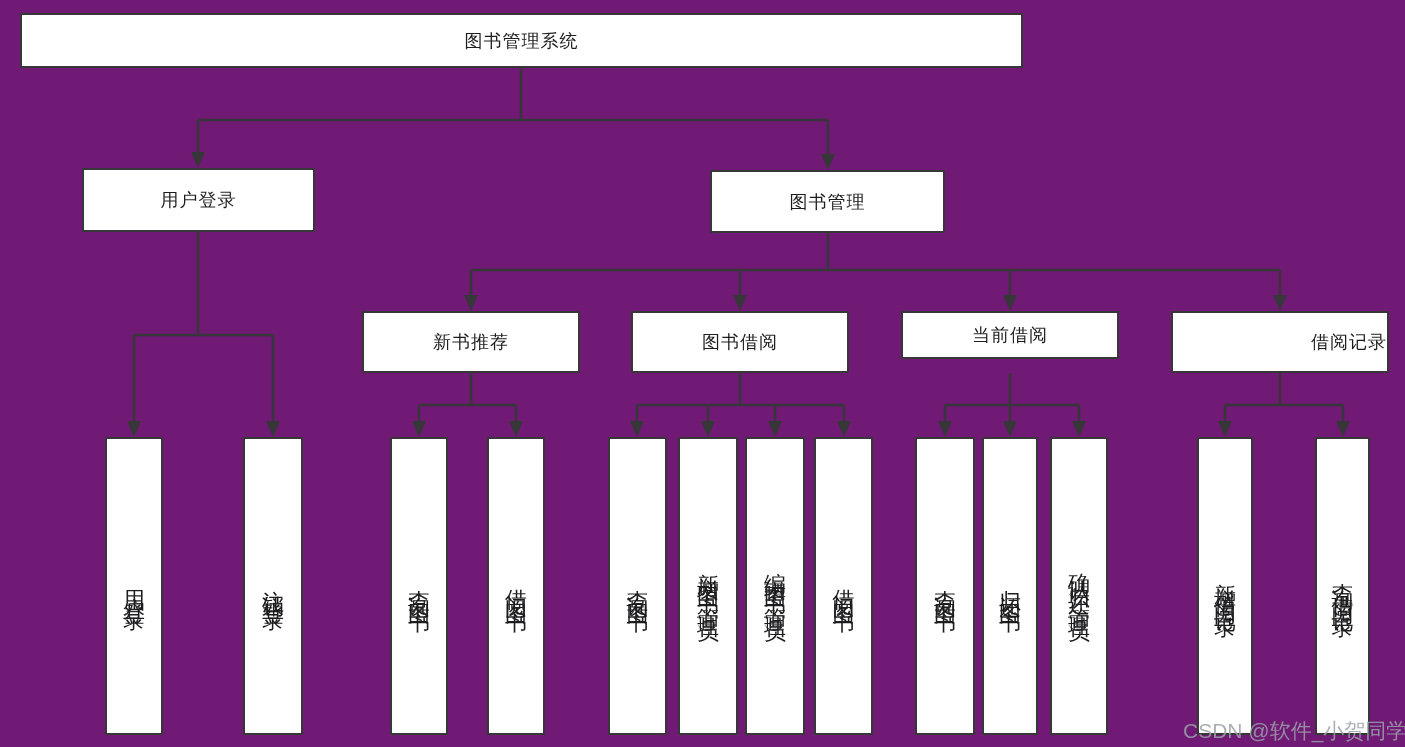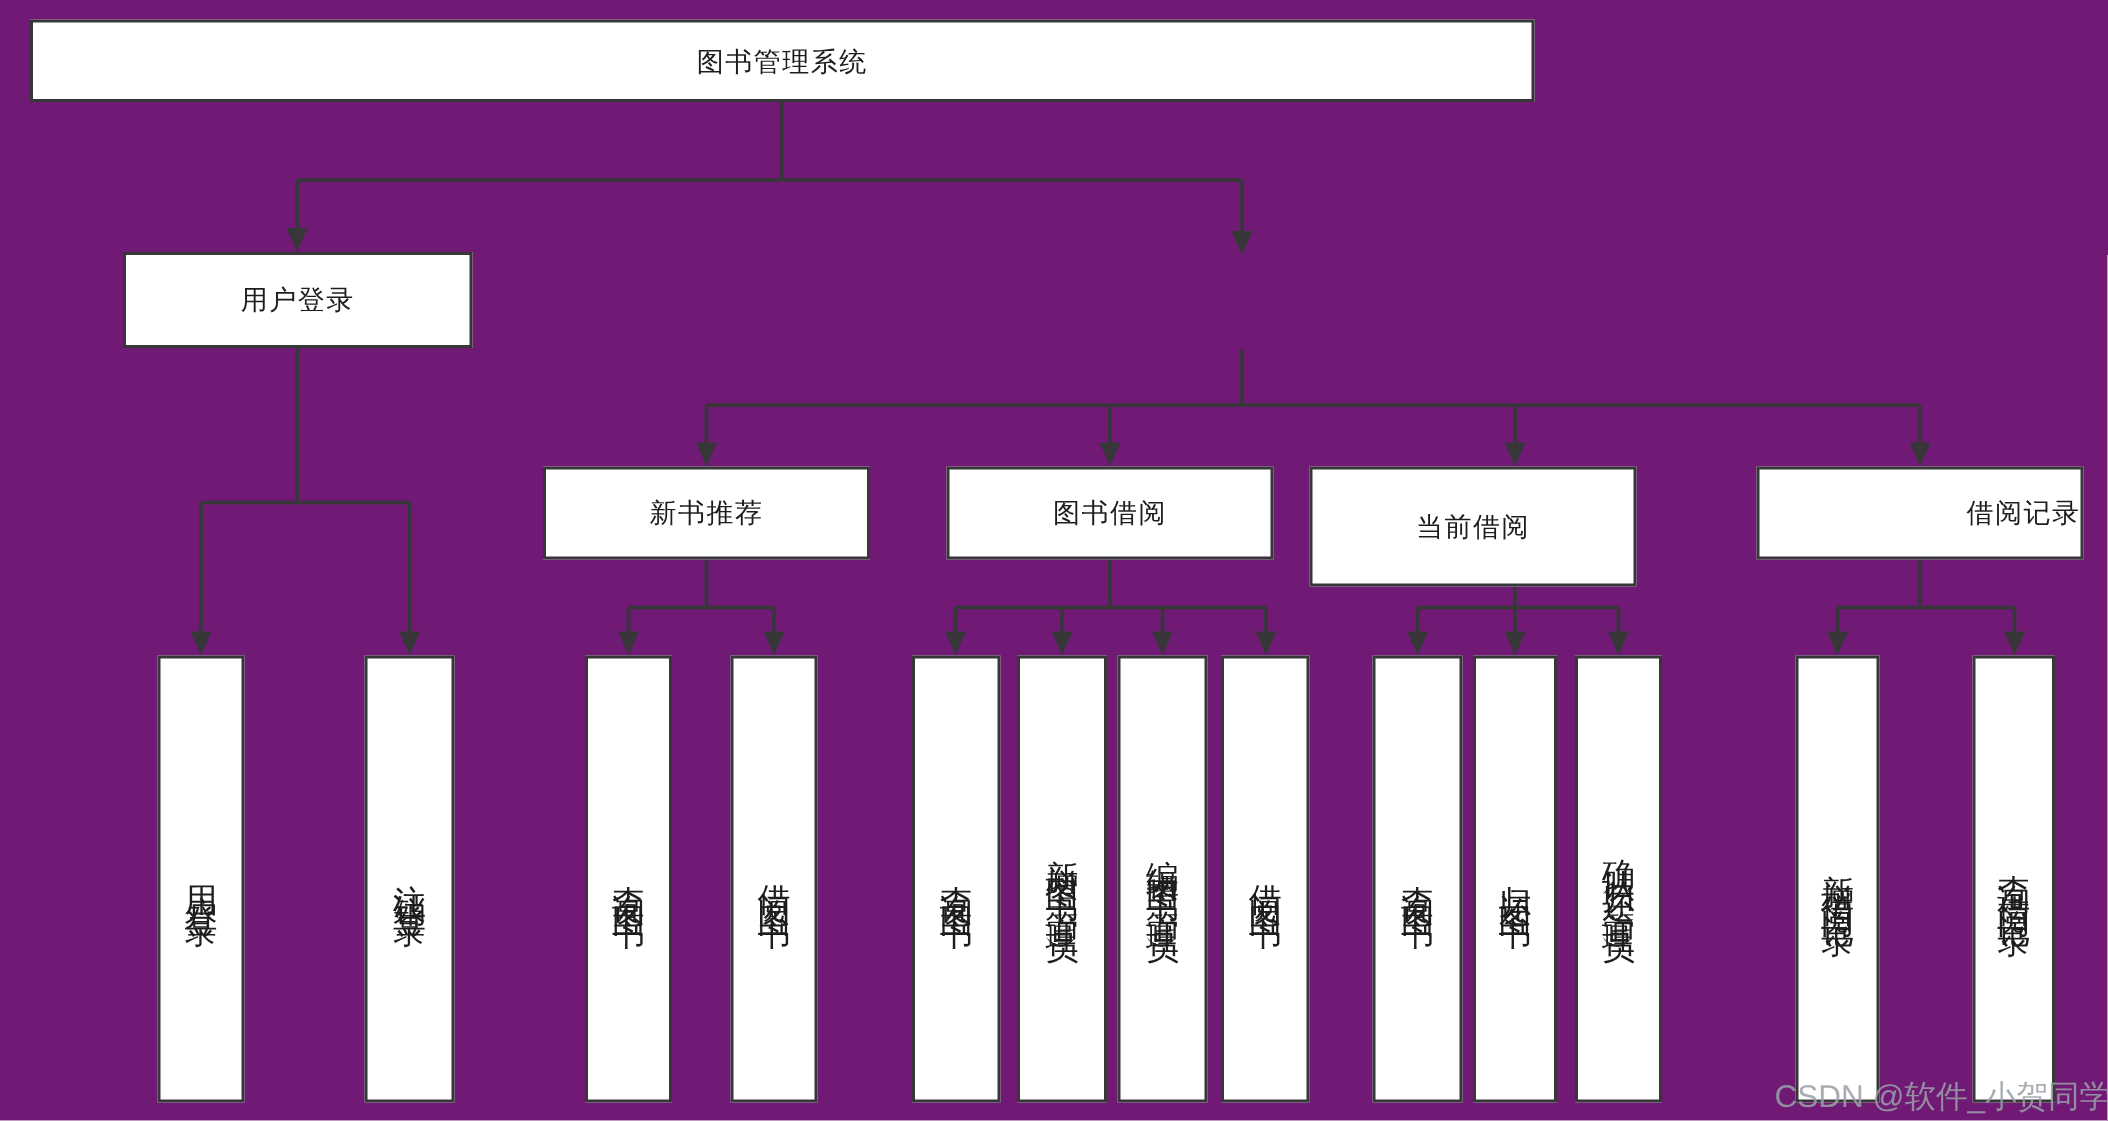--- a/index.html
+++ b/index.html
@@ -120,28 +120,31 @@
     </g>
   </svg>
 
   <div class="hbox" style="left:20px; top:13px; width:1003px; height:55px;">
     <span>图书管理系统</span>
   </div>
 
   <div class="hbox" style="left:82px; top:168px; width:233px; height:64px;">
     <span>用户登录</span>
   </div>
+  <div class="hbox" style="left:710px; top:170px; width:235px; height:63px;">
+    <span>图书管理</span>
+  </div>
 
   <div class="hbox" style="left:362px; top:311px; width:218px; height:62px;">
     <span>新书推荐</span>
   </div>
   <div class="hbox" style="left:631px; top:311px; width:218px; height:62px;">
     <span>图书借阅</span>
   </div>
-  <div class="hbox" style="left:873px; top:311px; width:218px; height:80px;">
+  <div class="hbox" style="left:901px; top:311px; width:218px; height:48px;">
     <span>当前借阅</span>
   </div>
   <div class="hbox" style="left:1171px; top:311px; width:218px; height:62px;justify-content:flex-end;">
     <span>借阅记录</span>
   </div>
 
   <div class="vbox" style="left:105px; width:58px;">
     <span class="vlabel">用户登录</span>
   </div>
   <div class="vbox" style="left:243px; width:60px;">

